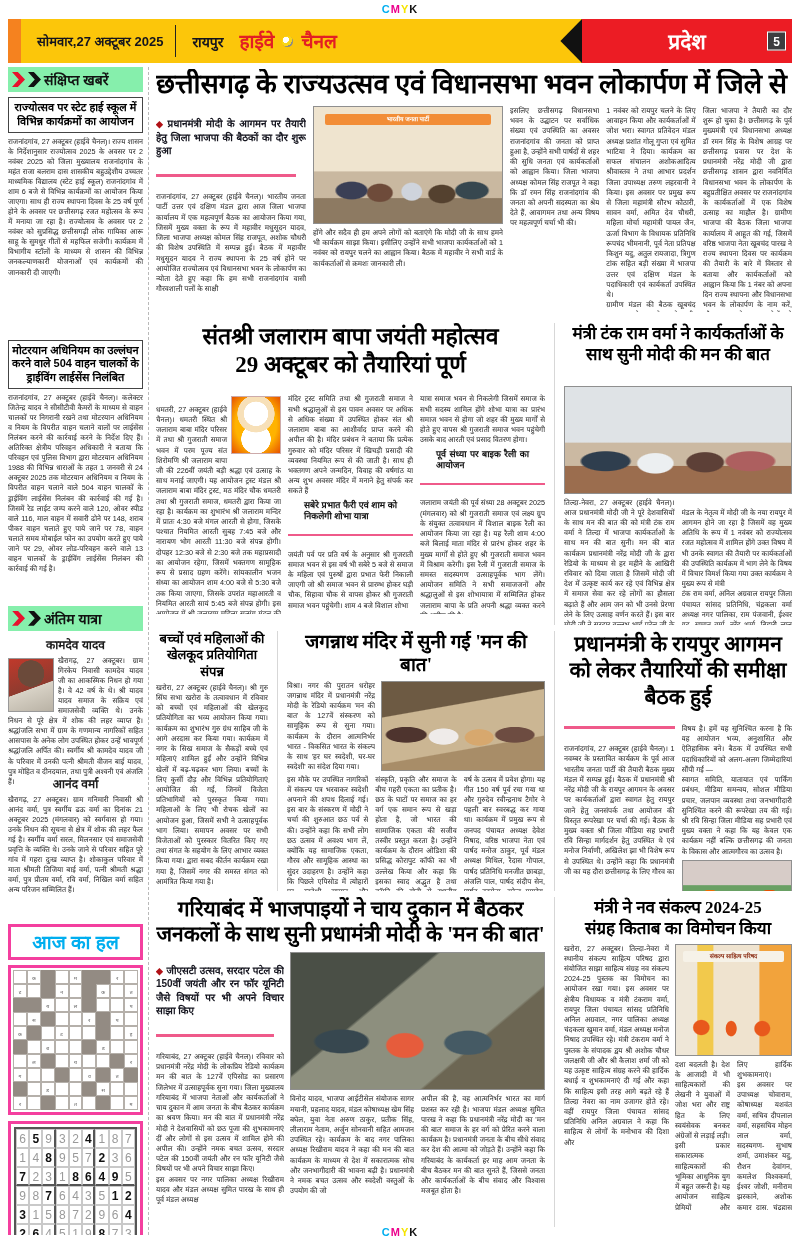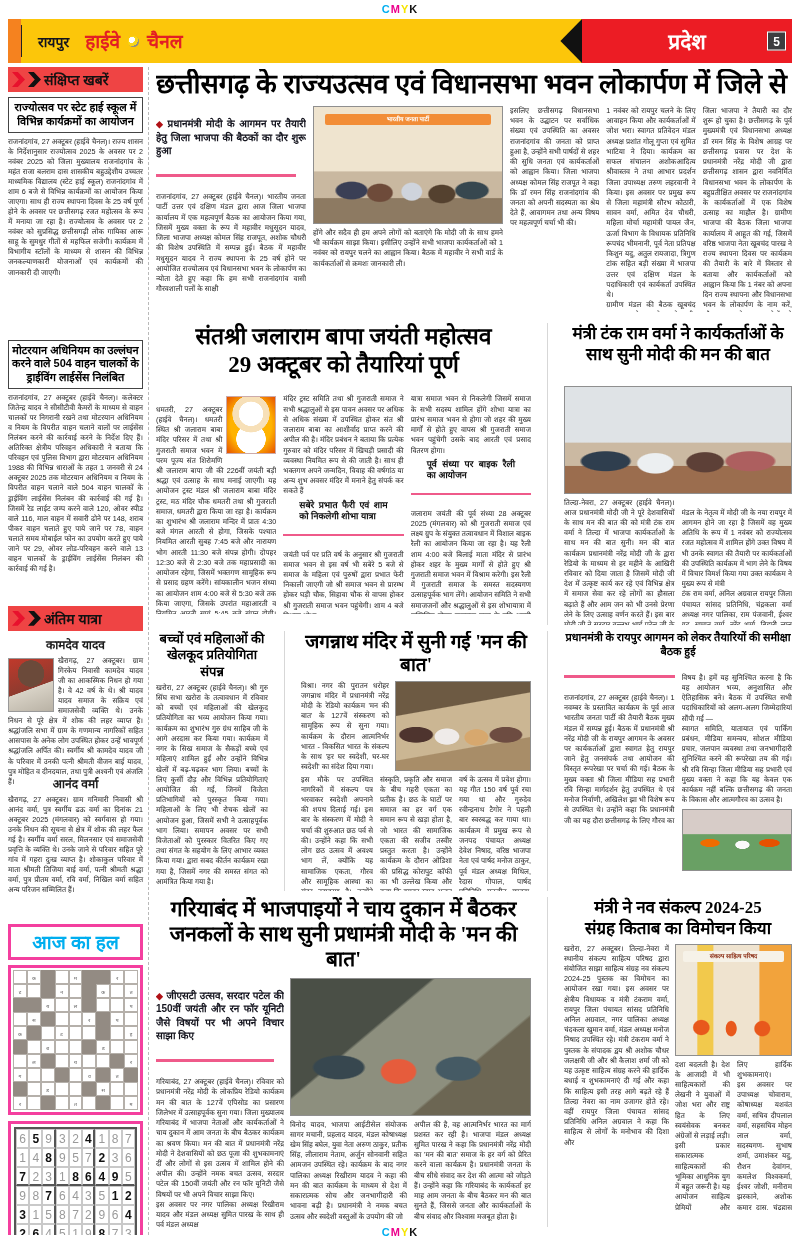--- a/index.html
+++ b/index.html
@@ -25,21 +25,21 @@
   .mh-section { color:#fff; font:bold 21px "Liberation Serif",serif; }
   .mh-pagebox { position:absolute; right:6px; top:50%; transform:translateY(-50%); width:19px; height:19px; background:#3d3d3f; border:1px solid #fff; color:#fff; font:bold 12px "Liberation Sans",sans-serif; display:flex; align-items:center; justify-content:center; }
 
   
   .content { margin:0 8px; display:flex; height:1168px; }
   .sidebar { width:140px; flex:none; overflow:hidden; padding-right:5px; }
   .v-dotted { width:0; border-left:1px dashed #b9b9b9; }
   .main { flex:1; padding-left:7px; overflow:hidden; }
 
   
-  .sb-head { background:#ef4444; height:25px; display:flex; align-items:center; gap:3px; padding:12px 4px; margin-bottom:5px; }
+  .sb-head { background:#86efac; height:25px; display:flex; align-items:center; gap:3px; padding:12px 4px; margin-bottom:5px; }
   .chev { width:13px; height:15px; flex:none; }
   .chev.red { background:#e8112d; clip-path:polygon(0 0,45% 0,100% 50%,45% 100%,0 100%,52% 50%); }
   .chev.blk { background:#111; clip-path:polygon(0 0,45% 0,100% 50%,45% 100%,0 100%,52% 50%); }
   .sb-head-t { font:bold 14px "Liberation Sans",sans-serif; color:#111; }
   .sb-hl { border:1px solid #444; padding:3px 2px; text-align:center; font:bold 11px/1.25 "Liberation Sans",sans-serif; color:#000; margin-bottom:4px; }
   .sb-body { font:7.2px/1.4 "Liberation Sans",sans-serif; text-align:justify; color:#222; margin-bottom:7px; white-space:pre-line; }
   .obit-name { text-align:center; font:bold 12px "Liberation Sans",sans-serif; margin:2px 0 3px; }
   .obit-photo { float:left; width:46px; height:54px; margin:2px 4px 2px 0; background:
      radial-gradient(circle at 50% 28%, #6b4a3a 0 30%, transparent 31%),
      linear-gradient(160deg,#c0392b 0%, #8e3b2f 55%, #d8d2c6 56%, #b9b2a5 100%); border:1px solid #999; }
@@ -105,30 +105,31 @@
      background: radial-gradient(circle at 50% 30%, #fff 0 26%, #f7e0b8 27% 40%, transparent 41%),
      radial-gradient(circle at 50% 75%, #fff 0 30%, transparent 31%),
      radial-gradient(#ffb300 0 60%, #e65100 100%); }
 
   .hl1 { font:bold 27px/1.15 "Liberation Serif",serif; color:#000; text-align:center; white-space:nowrap; overflow:hidden; margin:2px 0 6px; }
   .hl2 { font:bold 23px/1.2 "Liberation Serif",serif; color:#000; text-align:center; }
   .hl3 { font:bold 17px/1.25 "Liberation Serif",serif; color:#000; text-align:center; }
   .hl4 { font:bold 13px/1.25 "Liberation Serif",serif; color:#000; text-align:center; }
   .hl5 { font:bold 19px/1.2 "Liberation Serif",serif; color:#000; text-align:center; }
   .sect { overflow:hidden; }
-  .row { display:flex; gap:16px; }
+  .row { display:flex; gap:9px; }
   .vr { width:0; border-left:1px solid #d7d7d7; }
 </style>
 </head>
 <body>
 
 <div class="cmyk"><span class="c">C</span><span class="m">M</span><span class="y">Y</span><span class="k">K</span></div>
 
 <div class="masthead">
   <div class="mh-orange"></div>
+  <div class="mh-date">सोमवार,27 अक्टूबर 2025</div>
   <div class="mh-div"></div>
   <div class="mh-city">रायपुर</div>
   <div class="mh-logo">
     <span>हाईवे</span>
     <span class="mh-ball"></span>
     <span>चैनल</span>
   </div>
   <div class="mh-fill"></div>
   <div class="mh-arrow"></div>
   <div class="mh-red">
@@ -391,21 +392,21 @@
           <div class="ph ph-temple" style="flex:1"></div>
         </div>
         <div class="a-cols" style="height:138px; margin-top:4px">
           <div class="col">इस मौके पर उपस्थित नागरिकों में संकल्प पत्र भरवाकर स्वदेशी अपनाने की शपथ दिलाई गई। इस बार के संस्करण में मोदी ने चर्चा की शुरुआत छठ पर्व से की। उन्होंने कहा कि सभी लोग छठ उत्सव में अवश्य भाग लें, क्योंकि यह सामाजिक एकता, गौरव और सामूहिक आस्था का सुंदर उदाहरण है। उन्होंने कहा कि पिछले एपिसोड में त्योहारों पर स्वदेशी सामान और आत्मनिर्भर भारत को मजबूत बनाने की अपील की थी।</div>
           <div class="col">संस्कृति, प्रकृति और समाज के बीच गहरी एकता का प्रतीक है। छठ के घाटों पर समाज का हर वर्ग एक समान रूप से खड़ा होता है, जो भारत की सामाजिक एकता की सजीव तस्वीर प्रस्तुत करता है। उन्होंने कार्यक्रम के दौरान ओडिशा की प्रसिद्ध कोरापुट कॉफी का भी उल्लेख किया और कहा कि इसका स्वाद अद्भुत है तथा कॉफी की खेती से स्थानीय किसानों और युवाओं को आर्थिक लाभ मिल रहा है। इसके साथ ही उन्होंने 'वन्देमातरम्' के महत्व पर चर्चा करते हुए कहा कि यह केवल एक गीत नहीं, बल्कि मां भारती के प्रति प्रेम, ऊर्जा और कर्तव्य का भाव है। प्रधानमंत्री ने बताया कि 7 नवंबर को वन्देमातरम् के 150वें</div>
           <div class="col">वर्ष के उत्सव में प्रवेश होगा। यह गीत 150 वर्ष पूर्व रचा गया था और गुरुदेव रवीन्द्रनाथ टैगोर ने पहली बार स्वरबद्ध कर गाया था। कार्यक्रम में प्रमुख रूप से जनपद पंचायत अध्यक्ष देवेश निषाद, वरिष्ठ भाजपा नेता एवं पार्षद मनोज ठाकुर, पूर्व मंडल अध्यक्ष मिथिल, रैदास गोपाल, पार्षद प्रतिनिधि मनजीत छाबड़ा, अंजलि पाल, पार्षद संदीप सेन, पार्षद दड़सेना, सुरेन्द्र पाण्डेय, रमेश यदु, किशोर पटेल, मोहन निषाद, पुष्पराज गजेंद्र, आनंदी दड़सेना, चंद्रपाल तारक, लीलाधर तारक, देवकुमार आदि उपस्थित थे।</div>
         </div>
       </section>
       <div class="vr"></div>
       <section class="sect" style="flex:0 0 228px">
-        <div class="hl4" style="font-size:11px; margin-bottom:4px">प्रधानमंत्री के रायपुर आगमन को लेकर तैयारियों की समीक्षा बैठक हुई</div>
+        <div class="hl4" style="font-size:21px; margin-bottom:4px">प्रधानमंत्री के रायपुर आगमन को लेकर तैयारियों की समीक्षा बैठक हुई</div>
         <div class="a-cols" style="height:212px">
           <div class="col">
             <div class="pinkrule" style="margin-right:0"></div>
             <span>राजनांदगांव, 27 अक्टूबर (हाईवे चैनल)। 1 नवम्बर के प्रस्तावित कार्यक्रम के पूर्व आज भारतीय जनता पार्टी की तैयारी बैठक मुख्य मंडल में सम्पन्न हुई। बैठक में प्रधानमंत्री श्री नरेंद्र मोदी जी के रायपुर आगमन के अवसर पर कार्यकर्ताओं द्वारा स्वागत हेतु रायपुर जाने हेतु जनसंपर्क तथा आयोजन की विस्तृत रूपरेखा पर चर्चा की गई। बैठक के मुख्य वक्ता श्री जिला मीडिया सह प्रभारी रवि सिन्हा मार्गदर्शन हेतु उपस्थित थे एवं मनोज निर्वाणी, अखिलेश झा भी विशेष रूप से उपस्थित थे। उन्होंने कहा कि प्रधानमंत्री जी का यह दौरा छत्तीसगढ़ के लिए गौरव का</span>
           </div>
           <div class="col">
             <span>विषय है। हमें यह सुनिश्चित करना है कि यह आयोजन भव्य, अनुशासित और ऐतिहासिक बने। बैठक में उपस्थित सभी पदाधिकारियों को अलग-अलग जिम्मेदारियां सौंपी गईं —
 स्वागत समिति, यातायात एवं पार्किंग प्रबंधन, मीडिया समन्वय, सोशल मीडिया प्रचार, जलपान व्यवस्था तथा जनभागीदारी सुनिश्चित करने की रूपरेखा तय की गई। श्री रवि सिन्हा जिला मीडिया सह प्रभारी एवं मुख्य वक्ता ने कहा कि यह केवल एक कार्यक्रम नहीं बल्कि छत्तीसगढ़ की जनता के विकास और आत्मगौरव का उत्सव है।</span>
             <div class="ph ph-mat" style="height:62px; margin-top:3px"></div>
           </div>

